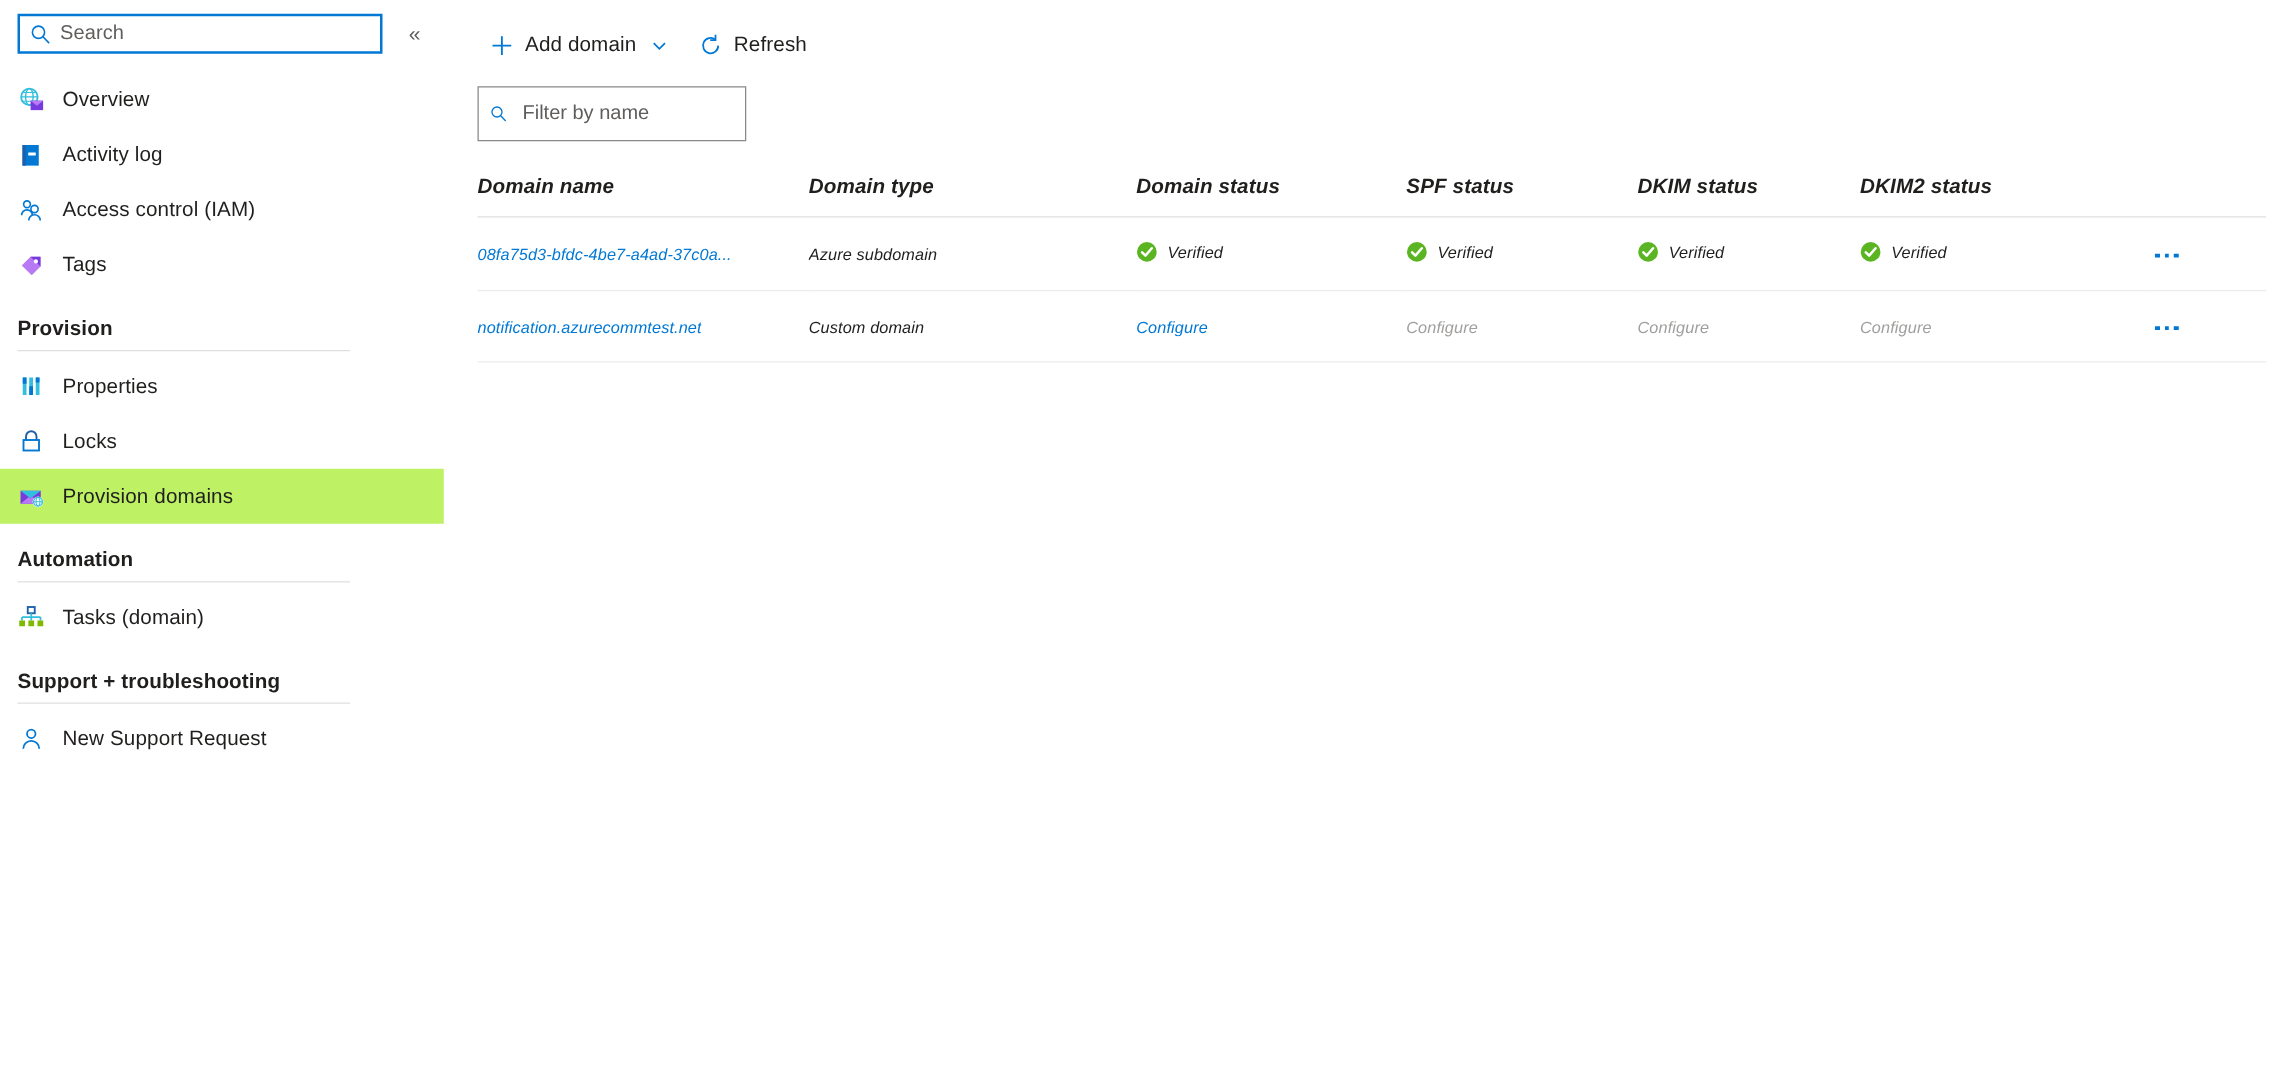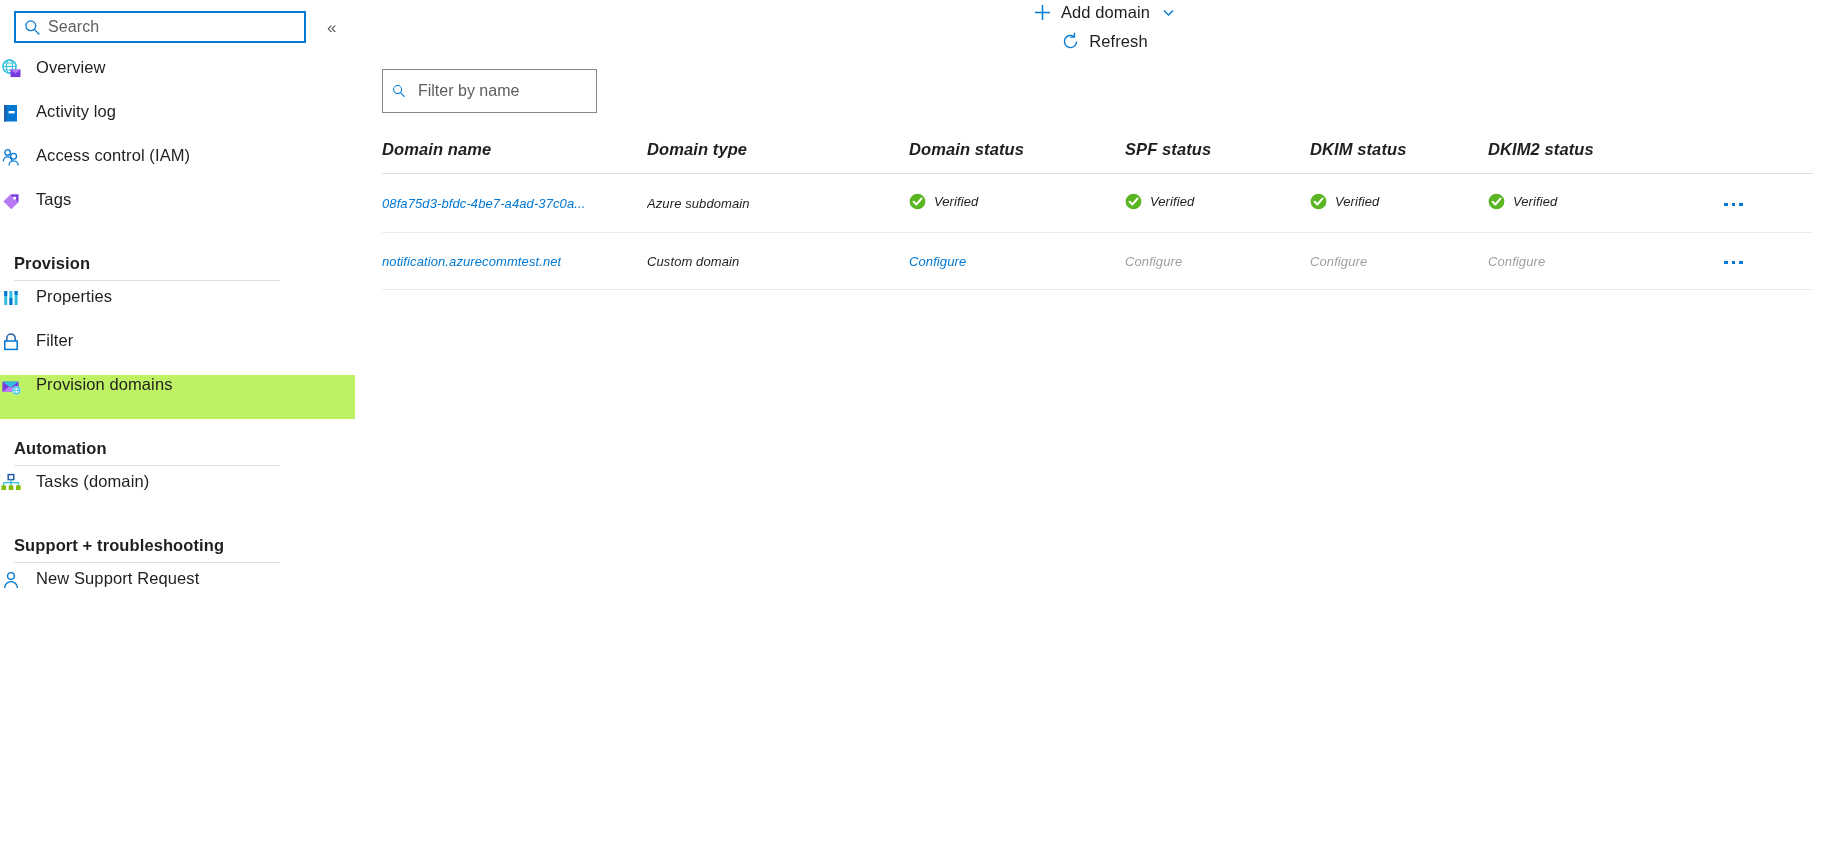--- a/index.html
+++ b/index.html
@@ -60,22 +60,23 @@
     color: #605e5c;
     font-size: 17px;
     line-height: 1;
     cursor: pointer;
     padding: 4px 5px;
     user-select: none;
   }
 
   .nav-item {
     display: flex;
-    align-items: flex-start;
+    align-items: center;
     height: 44px;
+    padding-left: 14px;
     gap: 14px;
     cursor: pointer;
     width: 355px;
   }
   .nav-item.selected { background: #bef264; }
   .nav-icon {
     flex: 0 0 22px;
     width: 22px;
     height: 22px;
     display: flex;
@@ -108,25 +109,24 @@
   
   .main {
     flex: 1 1 auto;
     padding: 0;
     position: relative;
     min-width: 0;
   }
 
   .toolbar {
     display: flex;
-    align-items: center;
+    align-items: flex-end;
     height: 54px;
     padding: 0 0 0 12px;
     gap: 4px;
-    flex-direction: column;
   }
   .tb-btn {
     display: flex;
     align-items: center;
     height: 36px;
     padding: 0 10px;
     gap: 9px;
     cursor: pointer;
     border-radius: 2px;
     background: transparent;
@@ -328,21 +328,21 @@
         <span class="nav-label">Properties</span>
       </div>
 
       <div class="nav-item">
         <span class="nav-icon">
           <svg width="22" height="22" viewBox="0 0 22 22">
             <path d="M6.8 10 V7.2 a4.2 4.2 0 0 1 8.4 0 V10" fill="none" stroke="#1f5fa8" stroke-width="1.5"></path>
             <rect x="4.8" y="10" width="12.4" height="8.4" fill="none" stroke="#0078d4" stroke-width="1.5"></rect>
           </svg>
         </span>
-        <span class="nav-label">Filter</span>
+        <span class="nav-label">Locks</span>
       </div>
 
       <div class="nav-item selected">
         <span class="nav-icon">
           <svg width="22" height="22" viewBox="0 0 22 22">
             <path d="M2.4 6.6 L18.6 6.6 L18.6 17 L2.4 17 Z" fill="#773adc"></path>
             <path d="M2.4 6.6 L10.5 12.8 L18.6 6.6 Z" fill="#32bedd"></path>
             <path d="M2.4 17 L9 11.6 L10.5 12.8 L12 11.6 L18.6 17 Z" fill="#b77af4"></path>
             <circle cx="16.4" cy="15.4" r="4.3" fill="#ffffff"></circle>
             <circle cx="16.4" cy="15.4" r="3.5" fill="none" stroke="#32bedd" stroke-width="1.1"></circle>

